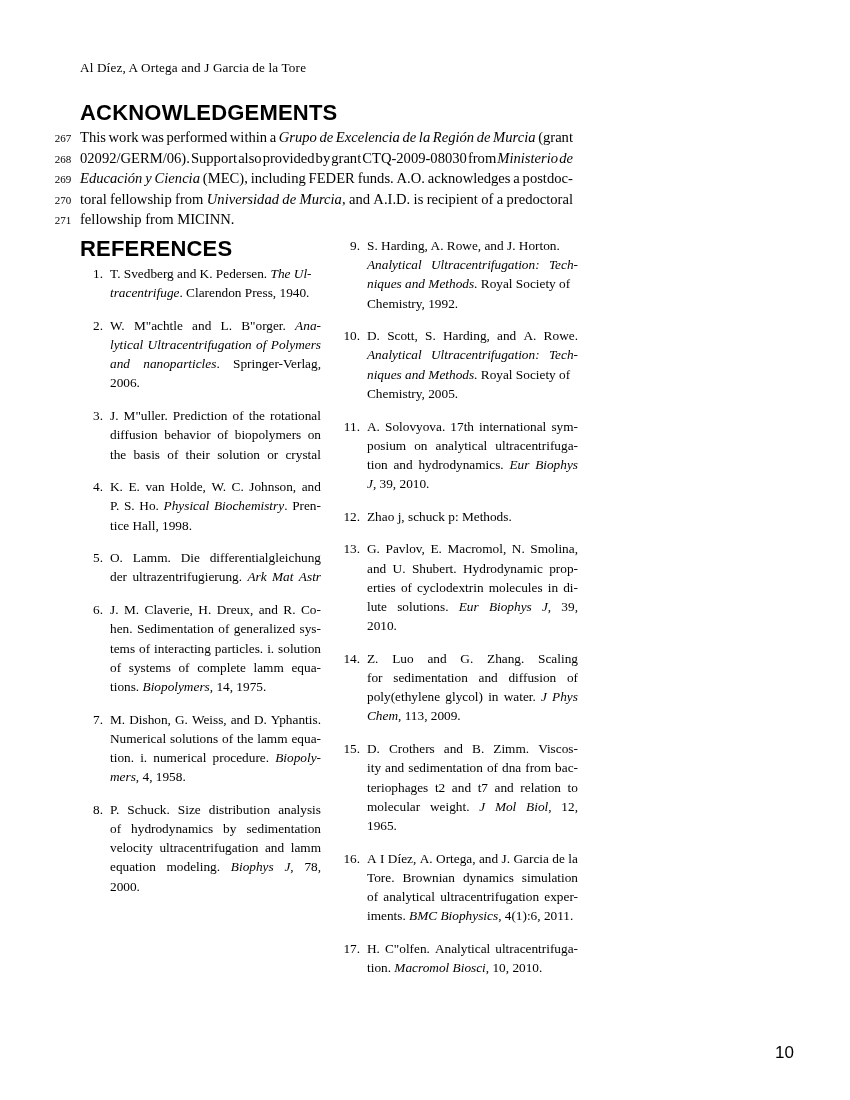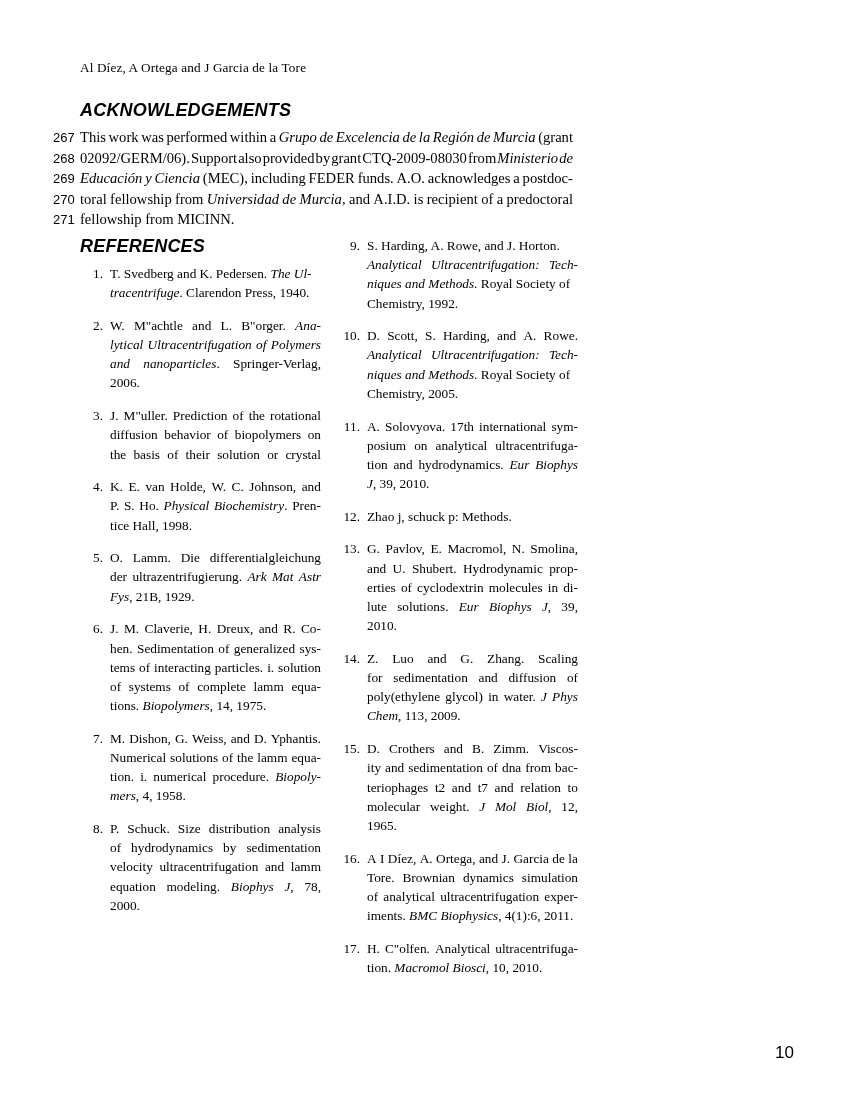--- a/index.html
+++ b/index.html
@@ -31,23 +31,22 @@
     top: 60px;
     font-size: 13.2px;
     letter-spacing: 0.15px;
     white-space: nowrap;
   }
 
   
   .section-heading {
     font-family: "Liberation Sans", "DejaVu Sans", sans-serif;
     font-weight: bold;
-    font-size: 18px;
+    font-size: 22px;
     letter-spacing: 0.2px;
-    font-style: italic;
   }
 
   #acknowledgements-heading {
     position: absolute;
     left: 80px;
     top: 100px;
   }
 
   
   .ack-block {
@@ -60,26 +59,26 @@
     position: relative;
     height: 20.6px;
     font-size: 14.6px;
     line-height: 20.6px;
     white-space: nowrap;
   }
   .ack-line .lineno {
     position: absolute;
     left: -27px;
     top: 2px;
-    font-size: 13px;
+    font-size: 11px;
     line-height: 18px;
-    font-family: Liberation Sans, sans-serif;
+    font-family: Liberation Serif, serif;
     color: #000;
     width: 20px;
-    text-align: right;
+    text-align: center;
   }
   .ack-line .jtext {
     display: block;
     width: 493px;
   }
   
   .jtext.justify {
     display: flex;
     justify-content: space-between;
   }
@@ -318,21 +317,20 @@
             <span><span>Die</span></span>
             <span><span>differentialgleichung</span></span>
           </div>
           <div class="ref-line justify">
             <span><span>der</span></span>
             <span><span>ultrazentrifugierung.</span></span>
             <span><i>Ark</i></span>
             <span><i>Mat</i></span>
             <span><i>Astr</i></span>
           </div>
-          <div class="ref-line"><i>Fys</i><span>, 21B, 1929.</span></div>
         </div>
         <div class="ref-item">
           <div class="ref-num">6.</div>
           <div class="ref-line justify">
             <span><span>J.</span></span>
             <span><span>M.</span></span>
             <span><span>Claverie,</span></span>
             <span><span>H.</span></span>
             <span><span>Dreux,</span></span>
             <span><span>and</span></span>

